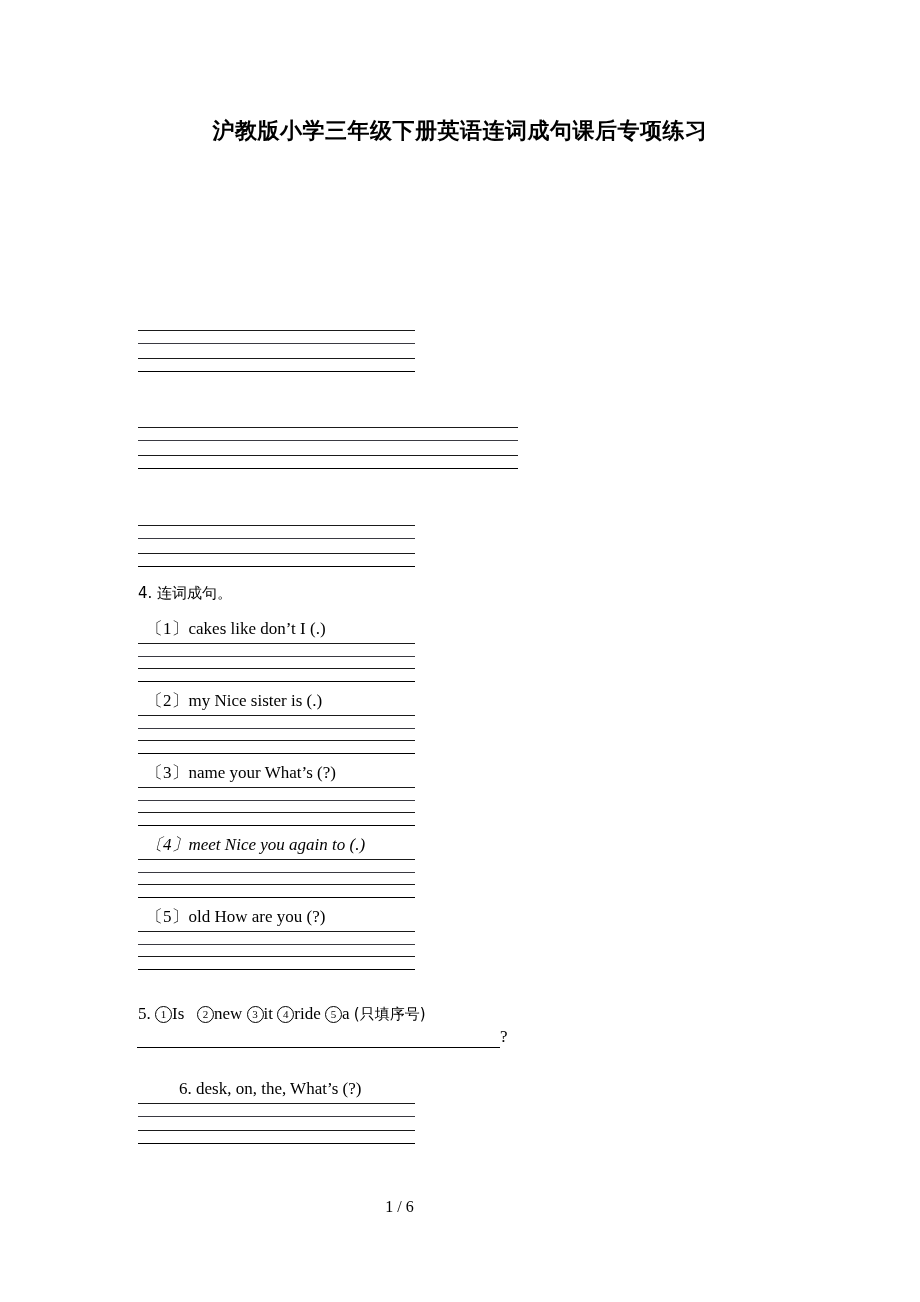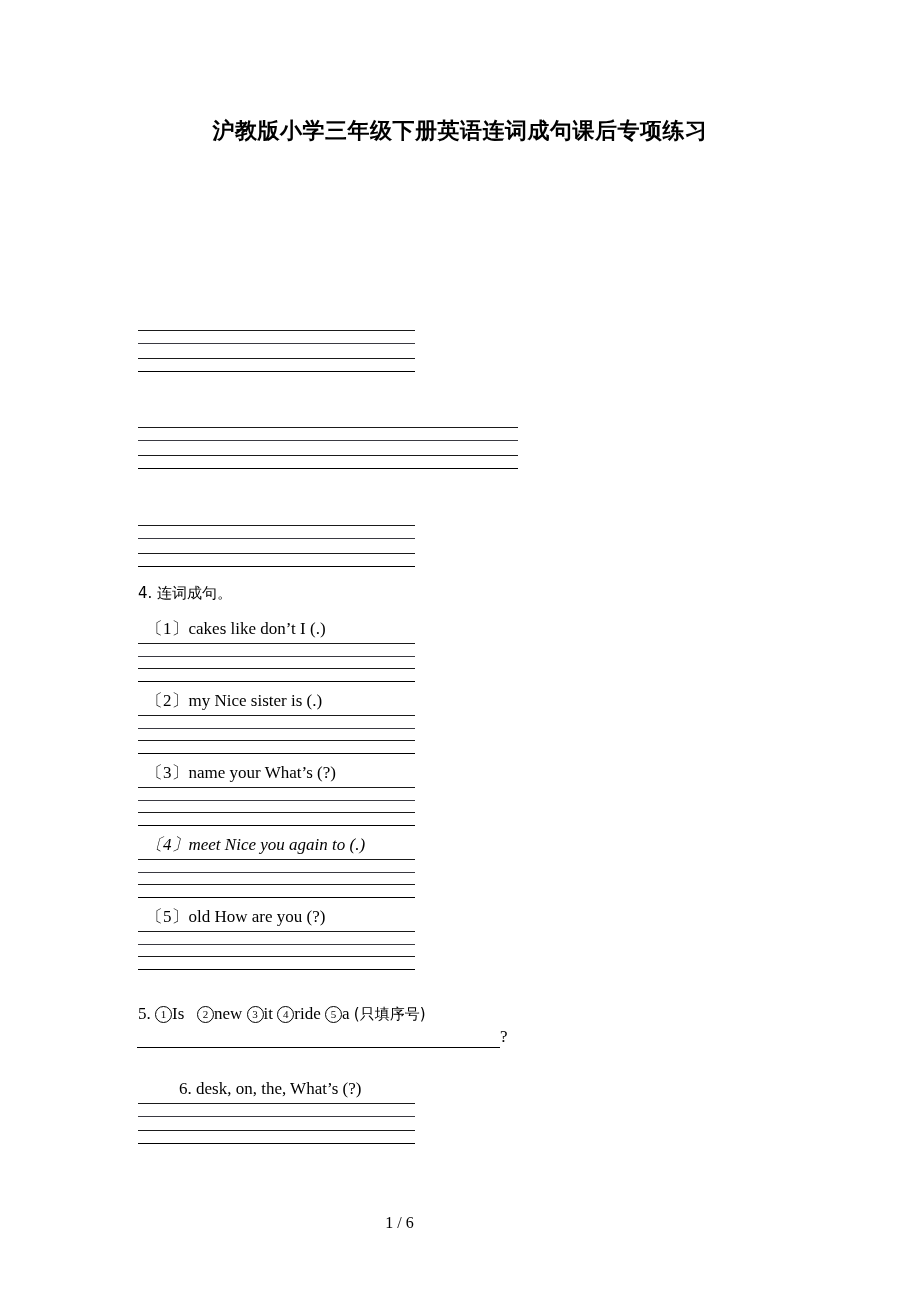--- a/index.html
+++ b/index.html
@@ -93,21 +93,20 @@
   }
 
   
   .footer {
     position: absolute;
     left: 0;
     top: 1198px;
     width: 799px;
     text-align: center;
     font-size: 16px;
-    margin-top: 16px;
   }
 </style>
 </head>
 <body>
 
 <div class="page">
 
   <div class="doc-title">沪教版小学三年级下册英语连词成句课后专项练习</div>
 
 

